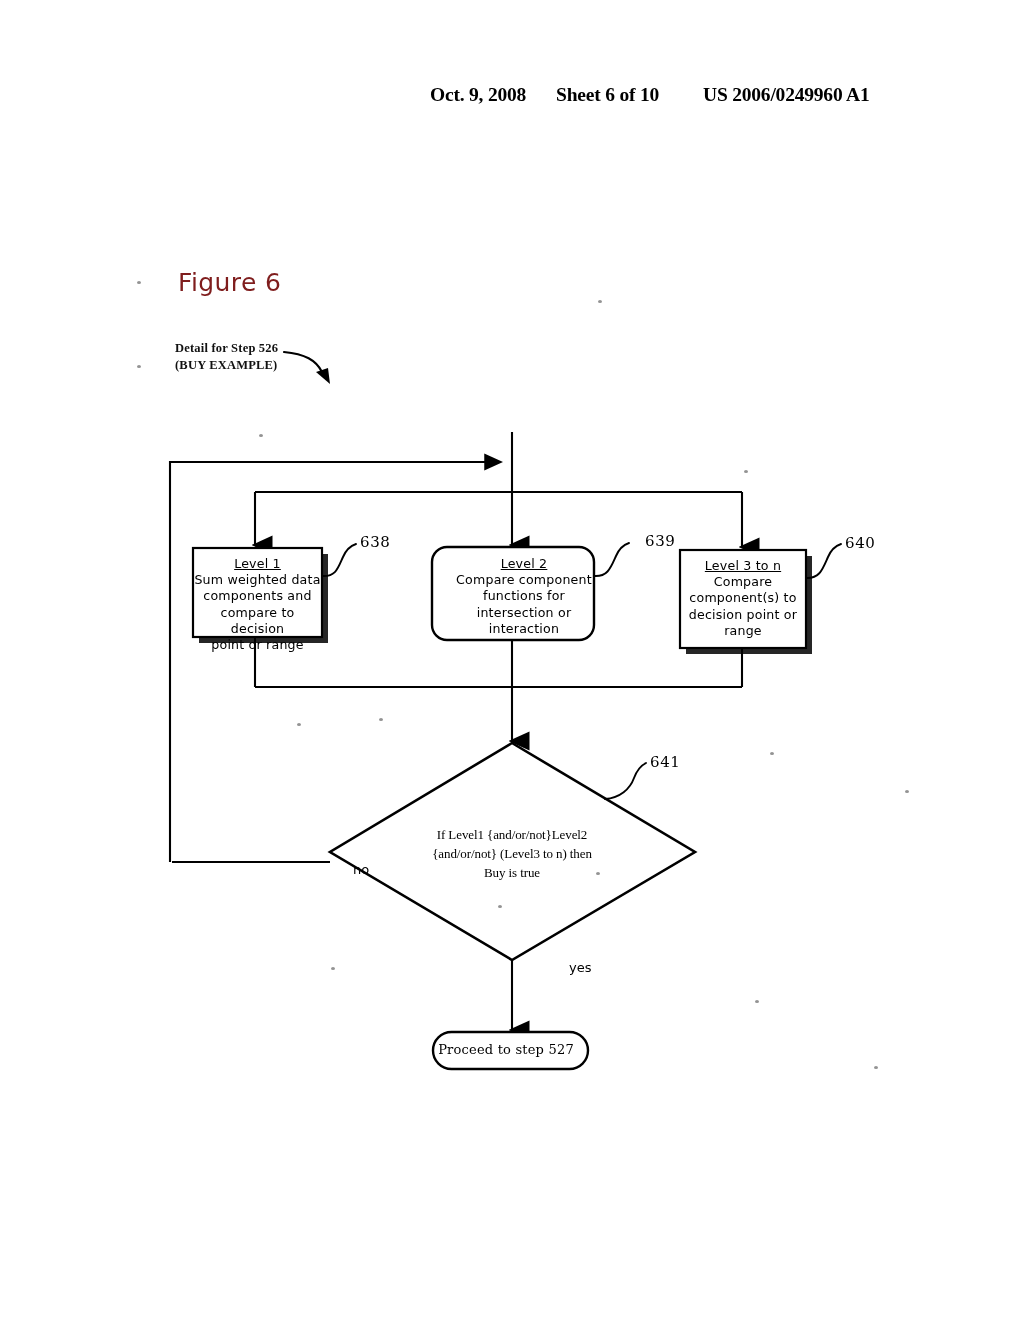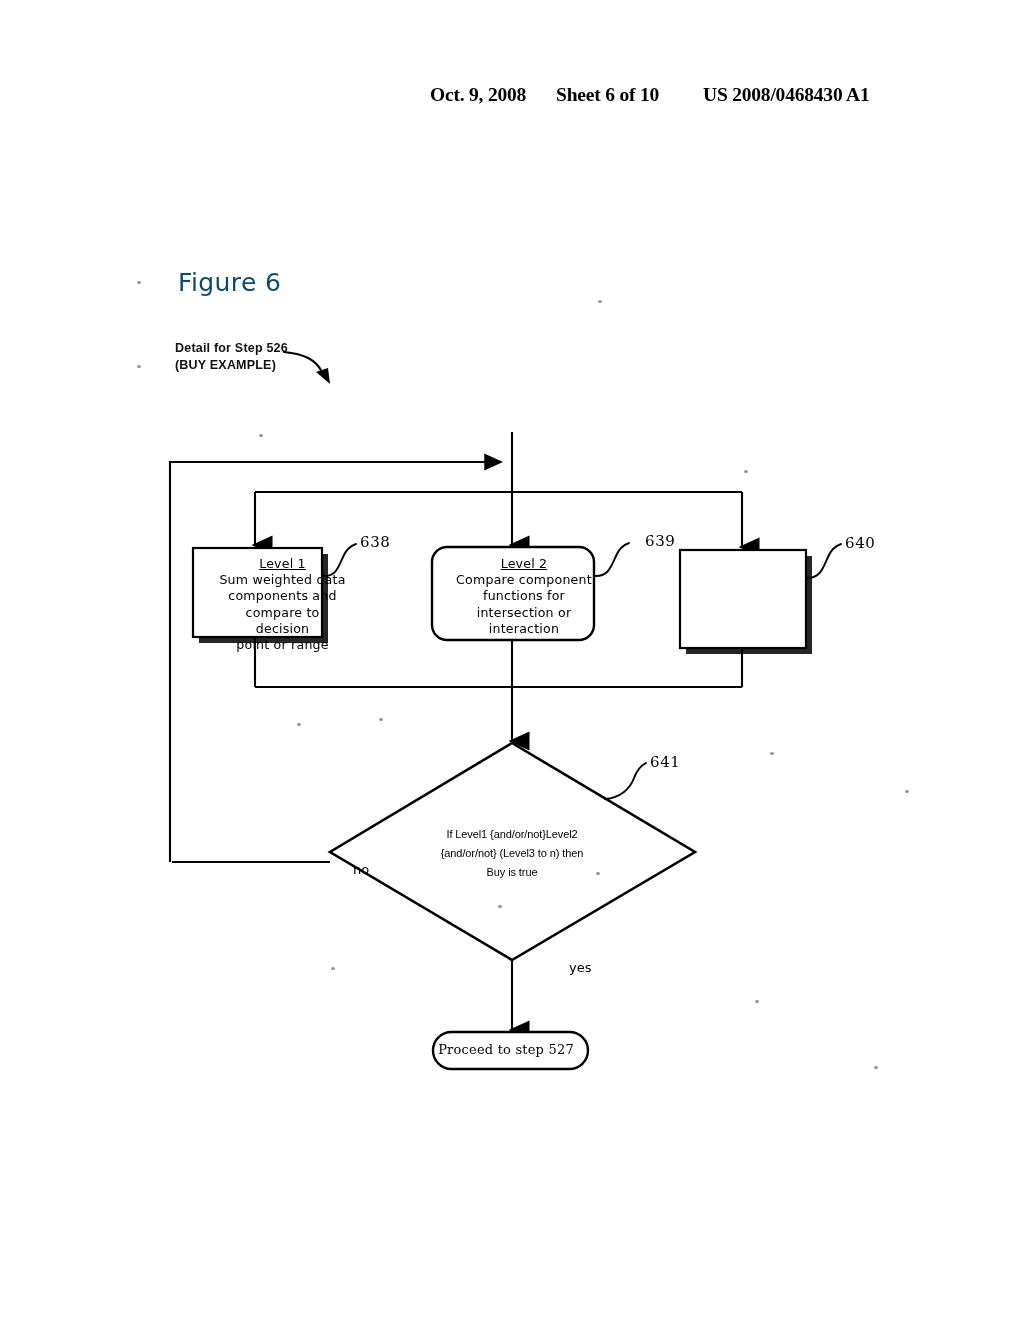--- a/index.html
+++ b/index.html
@@ -42,27 +42,27 @@
 
   
   .fig-title {
     position: absolute;
     left: 178px;
     top: 268px;
     font-family: "DejaVu Sans", sans-serif;
     font-size: 25px;
     font-weight: 400;
     letter-spacing: 0.4px;
-    color: #0c4a6e;
+    color: #7f1d1d;
   }
   .caption {
     position: absolute;
     left: 175px;
     top: 340px;
-    font-family: Liberation Sans, sans-serif;
+    font-family: Liberation Serif, serif;
     font-size: 12.5px;
     font-weight: bold;
     line-height: 17px;
     letter-spacing: 0.2px;
     color: #111111;
   }
 
   
   #flow {
     position: absolute;
@@ -83,23 +83,23 @@
   .node-text .title {
     display: block;
     text-decoration: underline;
     white-space: nowrap;
   }
   .lv-text {
     font-size: 12.6px;
     line-height: 16.2px;
   }
   .diamond-text {
-    font-size: 11px;
+    font-size: 13px;
     line-height: 19px;
-    font-family: Liberation Sans, sans-serif;
+    font-family: Liberation Serif, serif;
     letter-spacing: -0.1px;
     white-space: nowrap;
   }
   .pill-text {
     font-size: 13px;
     font-family: "DejaVu Serif", serif;
     white-space: nowrap;
   }
   .edge-label {
     position: absolute;
@@ -125,21 +125,21 @@
   }
 </style>
 </head>
 <body>
 
 <div id="page">
 
   <div id="header">
     <span class="h-date">Oct. 9, 2008</span>
     <span class="h-sheet">Sheet 6 of 10</span>
-    <span class="h-num">US 2008/0468430 A1</span>
+    <span class="h-num">US 2006/0249960 A1</span>
   </div>
 
   <div class="fig-title">Figure 6</div>
   <div class="caption">
     <div>Detail for Step 526</div>
     <div>(BUY EXAMPLE)</div>
   </div>
 
   <svg id="flow" viewBox="0 0 1024 1320">
     <defs>
@@ -193,36 +193,43 @@
     <rect x="433" y="1032" width="155" height="37" rx="18.5" ry="18.5" fill="#fff" stroke="#000" stroke-width="2.4"></rect>
 
     <g fill="none" stroke="#000" stroke-width="1.9" stroke-linecap="round">
       <path d="M 322 576 C 336 577, 338 568, 343 557 C 346 550, 350 546, 356 544"></path>
       <path d="M 594 576 C 608 577, 611 567, 616 556 C 619 549, 623 545, 629 543"></path>
       <path d="M 806 578 C 820 579, 823 568, 828 557 C 831 550, 835 546, 841 544"></path>
       <path d="M 605 799 C 620 798, 630 789, 634 778 C 637 770, 640 766, 646 763"></path>
     </g>
   </svg>
 
-  <div class="node-text lv-text" style="left:193px; top:556px; width:129px;padding-left:25px;">
+  <div class="node-text lv-text" style="left:193px; top:556px; width:129px;">
     <span class="title">Level 1</span>
     <span>Sum weighted data</span><br>
     <span>components and</span><br>
     <span>compare to decision</span><br>
     <span>point or range</span>
   </div>
 
   <div class="node-text lv-text" style="left:432px; top:556px; width:184px;">
     <span class="title">Level 2</span>
     <span>Compare component</span><br>
     <span>functions for</span><br>
     <span>intersection or</span><br>
     <span>interaction</span>
   </div>
 
+  <div class="node-text lv-text" style="left:680px; top:558px; width:126px;">
+    <span class="title">Level 3 to n</span>
+    <span>Compare</span><br>
+    <span>component(s) to</span><br>
+    <span>decision point or</span><br>
+    <span>range</span>
+  </div>
 
   <div class="node-text diamond-text" style="left:332px; top:825px; width:360px;">
     <span>If Level1 {and/or/not}Level2</span><br>
     <span>{and/or/not} (Level3 to n) then</span><br>
     <span>Buy is true</span>
   </div>
 
   <div class="node-text pill-text" style="left:433px; top:1042px; width:146px;">Proceed to step 527</div>
 
   <div class="edge-label" style="left:308px; top:862px;">no</div>

